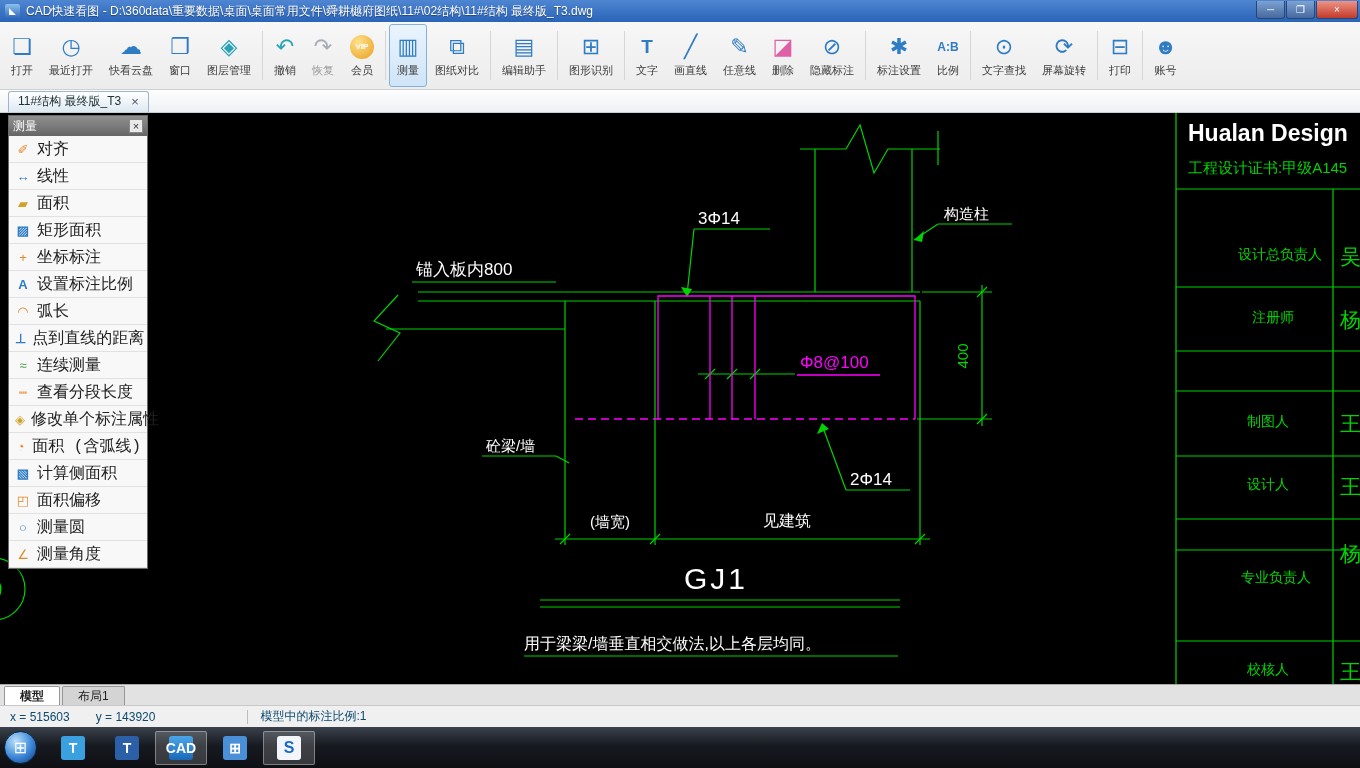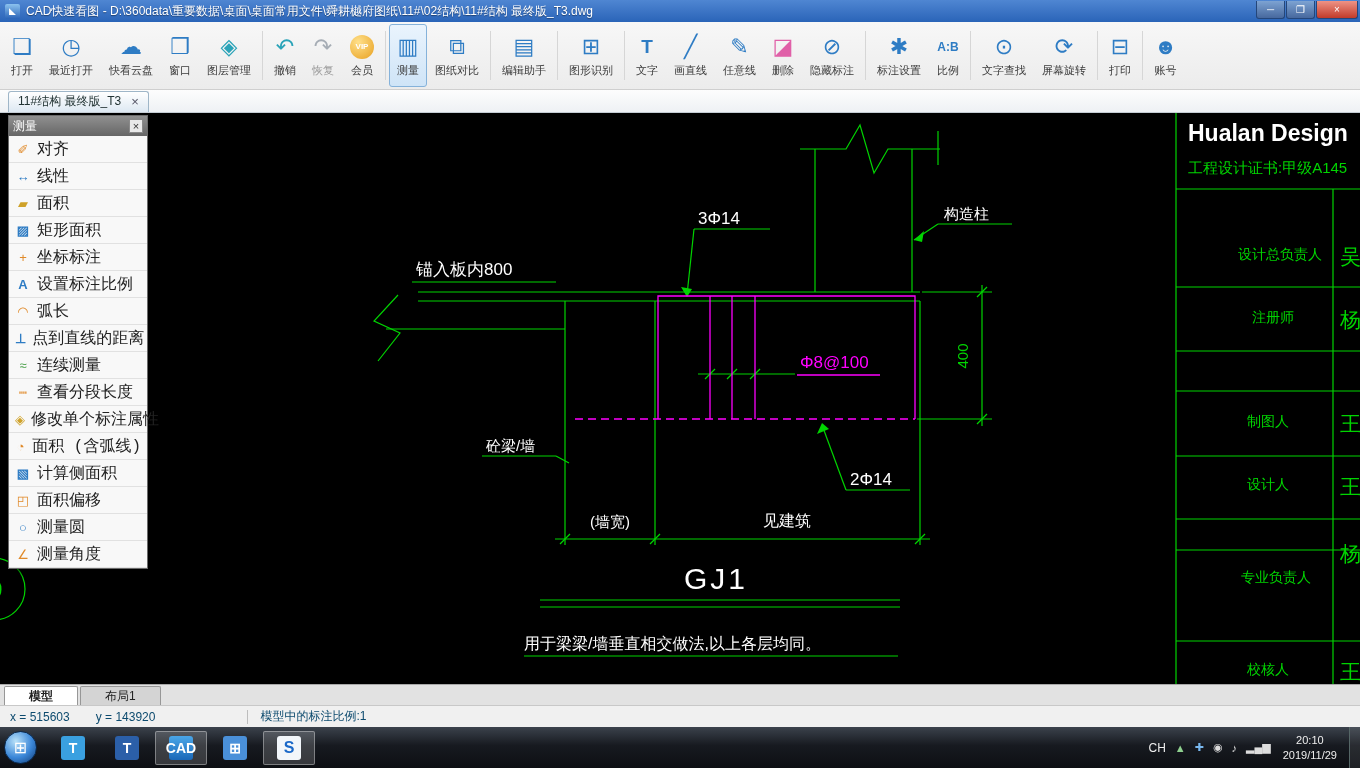--- a/index.html
+++ b/index.html
@@ -59,21 +59,21 @@
   .mp-item { height:27px; display:flex; align-items:center; gap:6px; padding:0 6px;
              background:#f8f8f8; border-bottom:1px solid #e1e1e1; }
   .mp-icon { width:16px; font-size:13px; text-align:center; }
   .mp-label { font-size:16px; color:#222; white-space:nowrap;font-family:Liberation Mono, monospace; }
   .ic-a { color:#e08a2a; } .ic-b { color:#2e7cc4; font-weight:bold; } .ic-c { color:#cfa22a; }
   .ic-d { color:#4aa04a; } 
 
   
   .bottom-tabs { height:21px; background:#e2e2e2; border-top:1px solid #a8a8a8; display:flex;
                  align-items:flex-end; padding-left:4px; }
-  .bt-tab { height:19px; padding:0 24px; display:flex; align-items:center; font-size:12px; color:#222;
+  .bt-tab { height:19px; padding:0 15px; display:flex; align-items:center; font-size:12px; color:#222;
             background:#d4d4d4; border:1px solid #979797; border-bottom:none; margin-right:2px;
             border-radius:2px 2px 0 0;text-align:center; }
   .bt-tab.active { background:#ffffff; font-weight:bold; }
 
   
   .statusbar { height:22px; background:#f0f0f0; border-top:1px solid #c8c8c8; display:flex;
                align-items:center; font-size:12px; color:#0c4a6e; }
   .sb-x { margin-left:10px; } .sb-y { margin-left:26px; }
   .sb-sep { width:1px; height:14px; background:#bdbdbd; margin-left:92px; }
   .sb-note { margin-left:12px; }
@@ -438,26 +438,13 @@
     <div class="task-app active">
       <span class="app-tile tile-cad">CAD</span>
     </div>
     <div class="task-app">
       <span class="app-tile tile-grid">⊞</span>
     </div>
     <div class="task-app active">
       <span class="app-tile tile-s">S</span>
     </div>
   </div>
-  <div class="tray">
-    <span class="tray-ime">CH</span>
-    <span class="tray-ic">▲</span>
-    <span class="tray-ic">✚</span>
-    <span class="tray-ic">◉</span>
-    <span class="tray-ic">♪</span>
-    <span class="tray-ic">▂▄▆</span>
-    <div class="tray-clock">
-      <div>20:10</div>
-      <div>2019/11/29</div>
-    </div>
-    <div class="show-desktop"></div>
-  </div>
 </div>
 
 </body></html>

